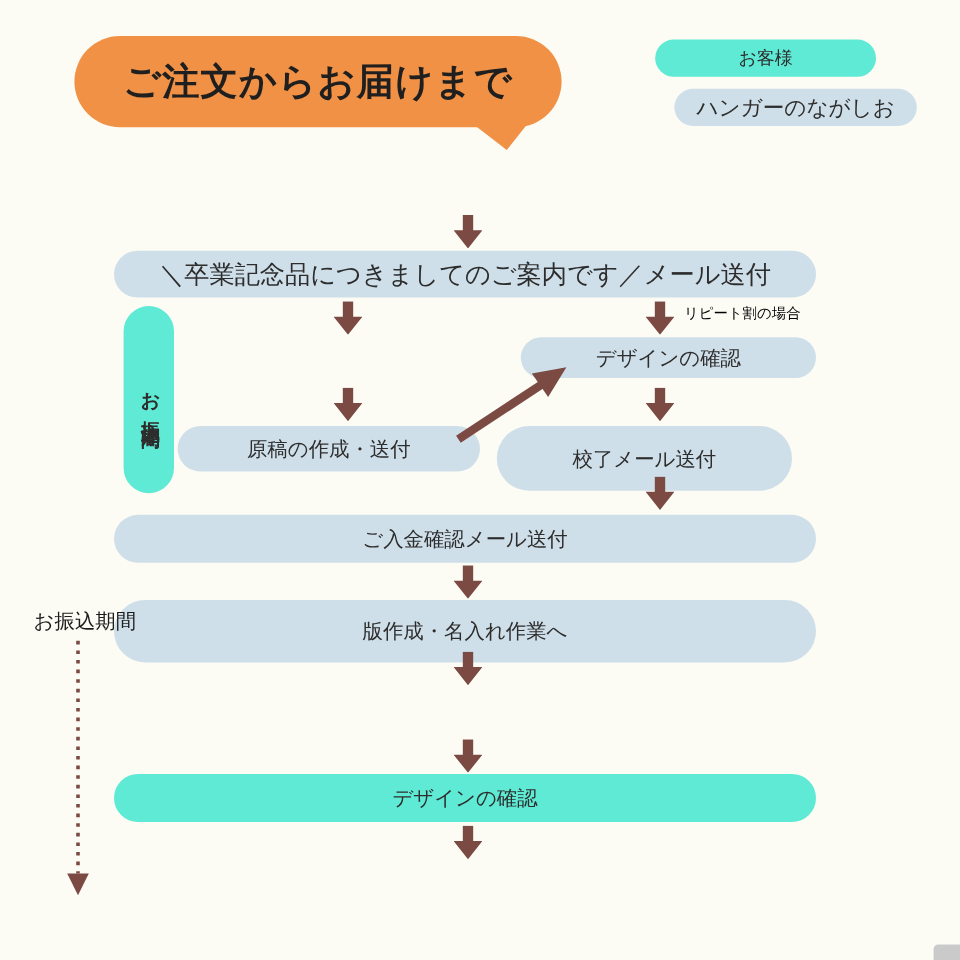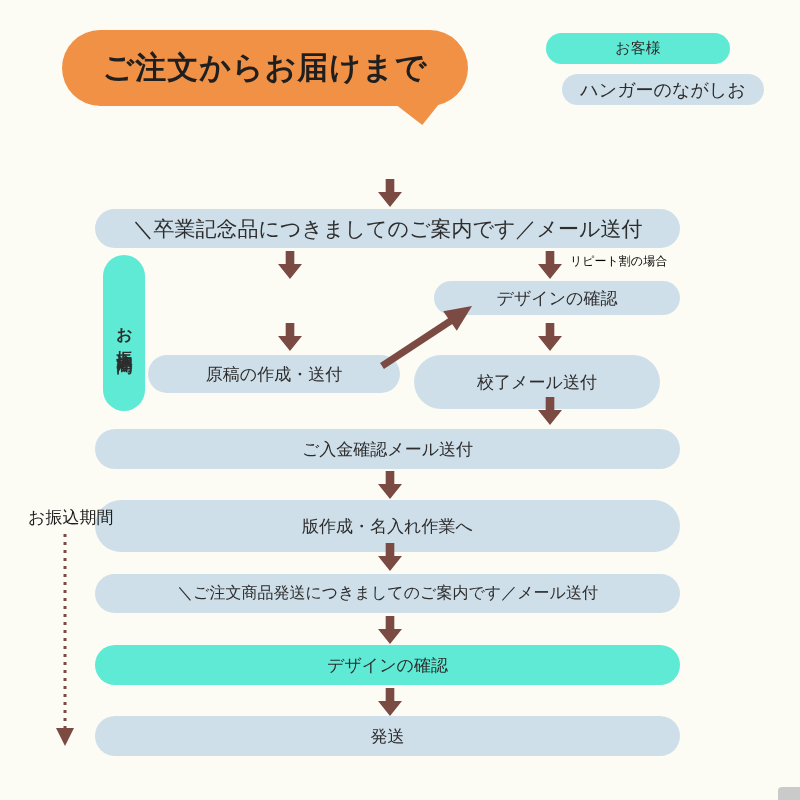--- a/index.html
+++ b/index.html
@@ -127,23 +127,21 @@
   <div class="pill blue p-plate">版作成・名入れ作業へ</div>
   <span class="production-start">お振込期間</span>
 
   <svg class="dotted-arrow" width="26" height="216" viewBox="0 0 26 216">
     <line x1="13" y1="2" x2="13" y2="196" stroke="#7b4a43" stroke-width="3" stroke-dasharray="3 5"></line>
     <polygon points="13,214 4,196 22,196" fill="#7b4a43"></polygon>
   </svg>
 
   <div class="arrow a6"></div>
 
-  <div class="pill blue p-ship-notice">＼ご注文商品発送につきましてのご案内です／メール送付</div>
   <div class="arrow a7"></div>
 
   <div class="pill yellow p-delivery-date">デザインの確認</div>
   <div class="arrow a8"></div>
 
-  <div class="pill blue p-shipping">発送</div>
 
   <div class="corner-fragment"></div>
 
 </div>
 
 </body></html>

